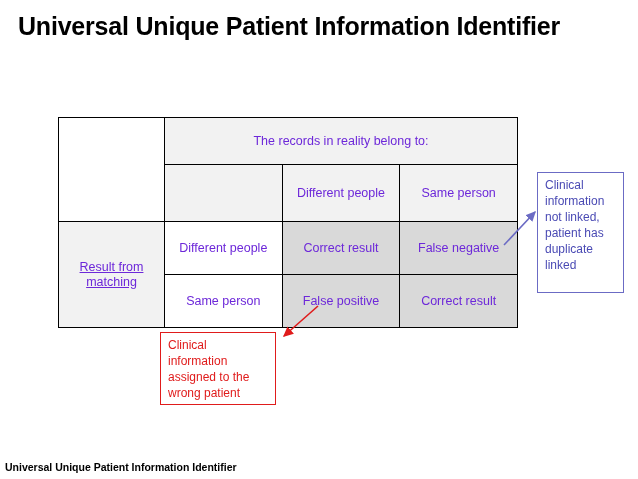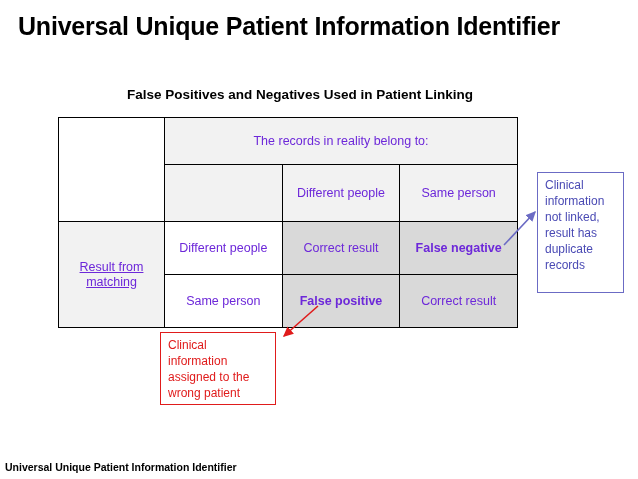--- a/index.html
+++ b/index.html
@@ -87,25 +87,25 @@
   .rowhead {
     background: #ffffff;
   }
   .result {
     background: #d9d9d9;
     height: 46px;
     margin-left: 12px;
   }
   .fneg {
     color: #4a4ab4;
-    font-weight: bold;
+    font-weight: normal;
   }
   .fpos {
     color: #e01b1b;
-    font-weight: bold;
+    font-weight: normal;
   }
 
   
   .callout {
     position: absolute;
     font-size: 12px;
     line-height: 1.33;
     padding: 5px 6px 5px 7px;
     box-sizing: border-box;
   }
@@ -149,21 +149,20 @@
     white-space: nowrap;
   }
 </style>
 </head>
 <body>
 
 <div class="slide">
 
   <div class="slide-title">Universal Unique Patient Information Identifier</div>
 
-  <div class="subtitle">False Positives and Negatives Used in Patient Linking</div>
 
   <table class="matrix">
     <tbody>
       <tr>
         <td class="c-corner blank-cell" rowspan="2"></td>
         <td class="hdr-span" colspan="3">The records in reality belong to:</td>
       </tr>
       <tr>
         <td class="hdr-sub c-rowlabel"></td>
         <td class="hdr-sub c-val">Different people</td>
@@ -176,21 +175,21 @@
         <td class="result c-val fneg">False negative</td>
       </tr>
       <tr>
         <td class="rowhead c-rowlabel">Same person</td>
         <td class="result c-val fpos">False positive</td>
         <td class="result c-val">Correct result</td>
       </tr>
     </tbody>
   </table>
 
-  <div class="callout callout-blue">Clinical information not linked, result has duplicate records</div>
+  <div class="callout callout-blue">Clinical information not linked, patient has duplicate linked</div>
 
   <div class="callout callout-red">Clinical information assigned to the wrong patient</div>
 
   <svg class="arrows" viewBox="0 0 638 479">
     <defs>
       <marker id="arrowBlue" markerWidth="7" markerHeight="7" refX="5.6" refY="3" orient="auto">
         <path d="M0,0 L6.5,3 L0,6 Z" fill="#6b6bc4"></path>
       </marker>
       <marker id="arrowRed" markerWidth="7" markerHeight="7" refX="5.6" refY="3" orient="auto">
         <path d="M0,0 L6.5,3 L0,6 Z" fill="#e01b1b"></path>

